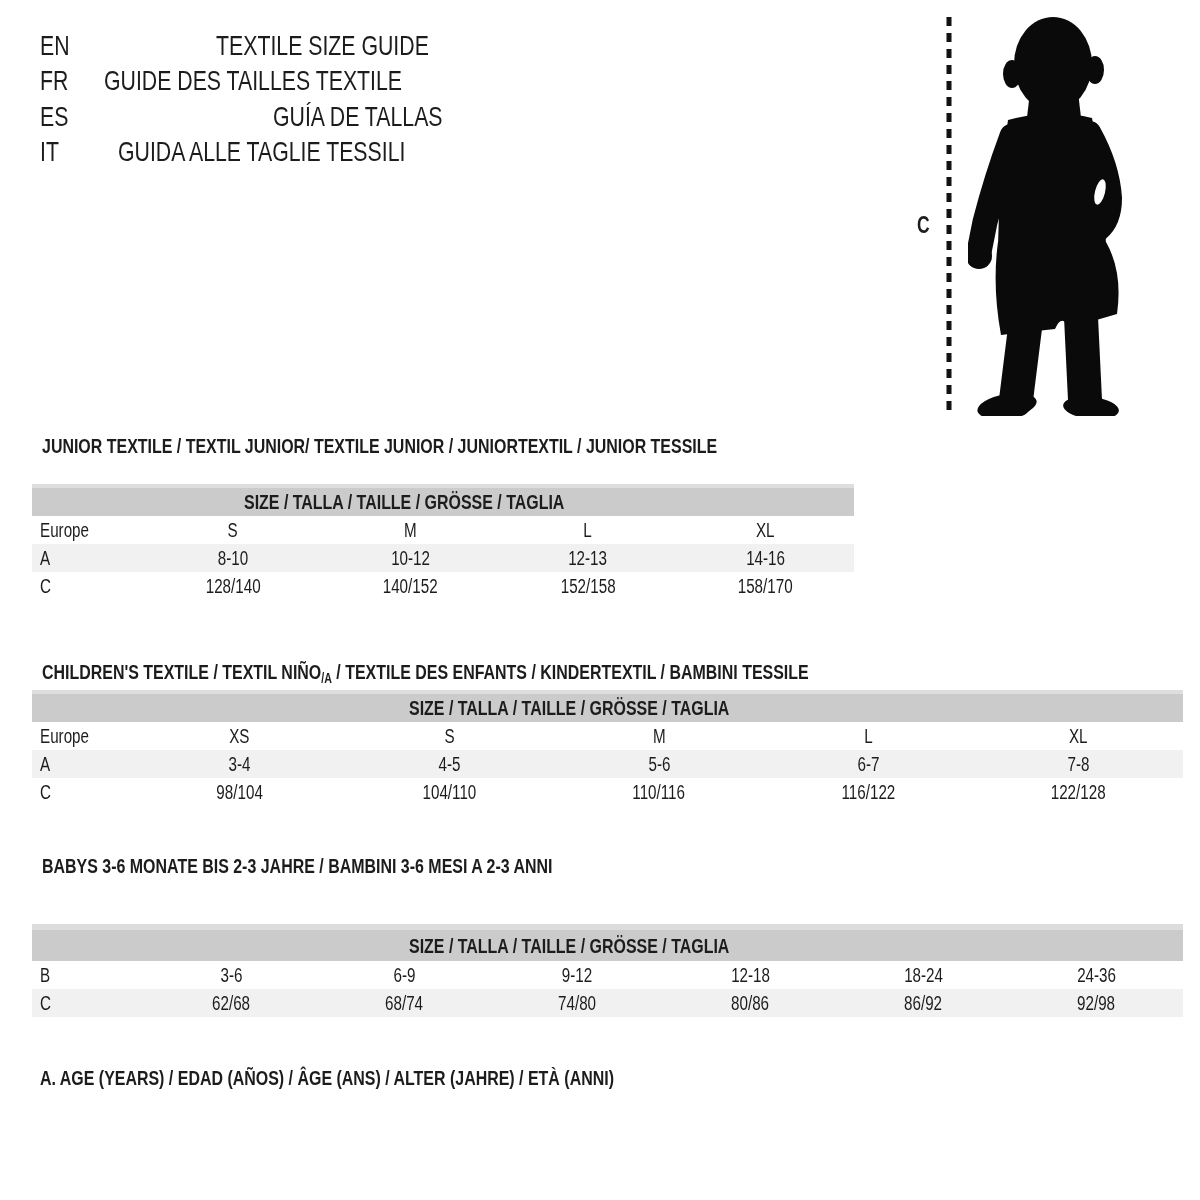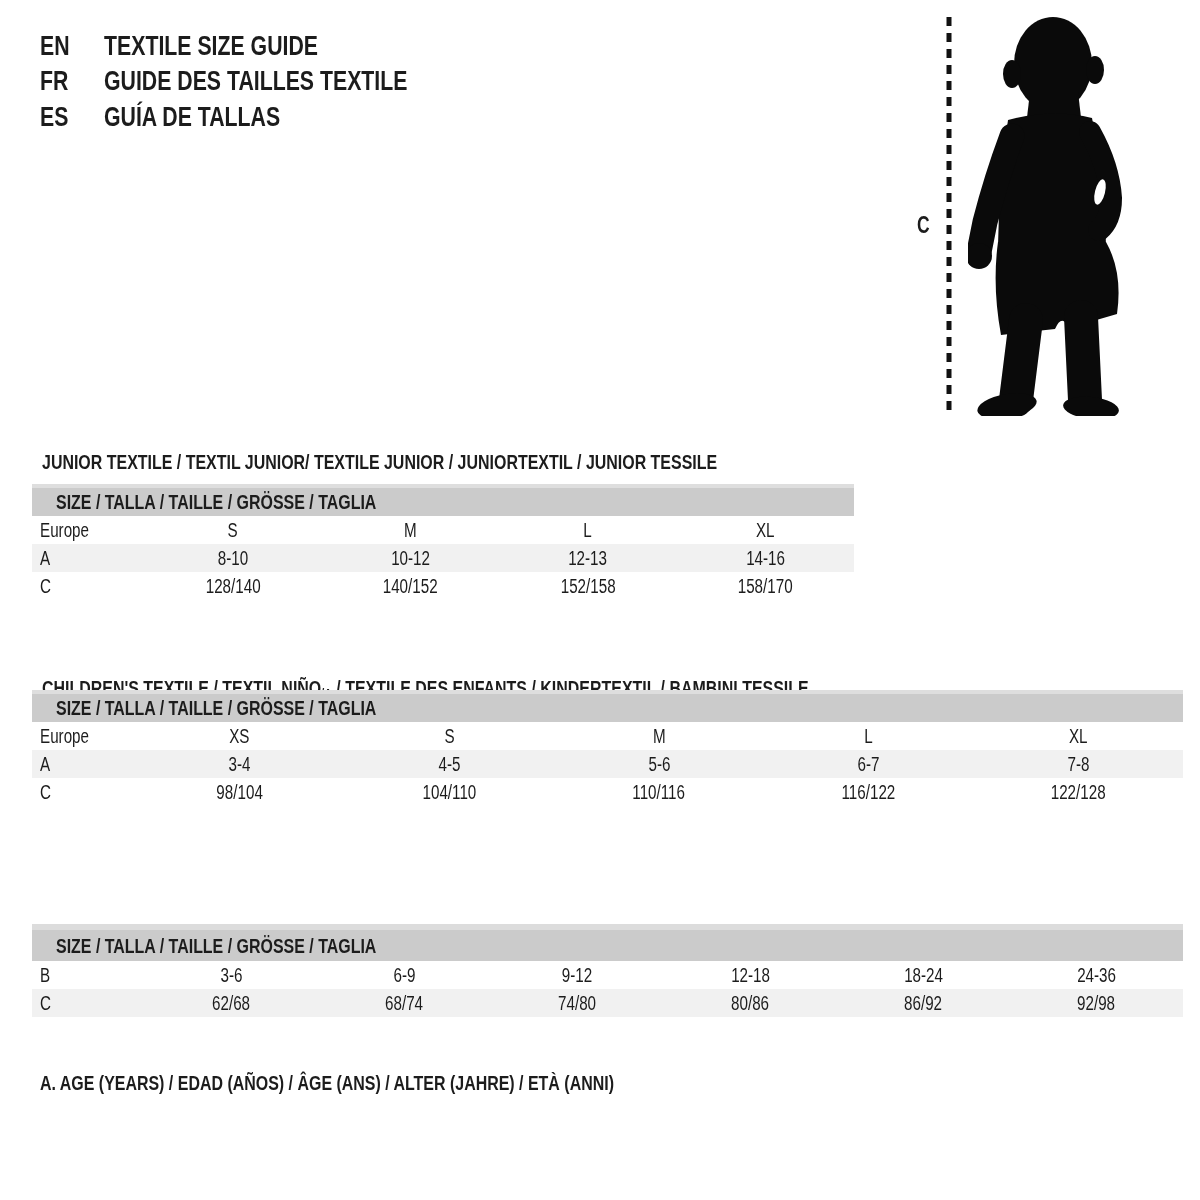--- a/index.html
+++ b/index.html
@@ -7,70 +7,74 @@
   #canvas {
     position:relative; width:1200px; height:1200px; background:#ffffff;
     font-family:"Liberation Sans","DejaVu Sans",sans-serif; color:#1c1c1c; overflow:hidden;
   }
   
   .cd { display:inline-block; white-space:nowrap; transform:scaleX(.76); transform-origin:50% 50%; }
   .cd.l { transform-origin:0 50%; }
 
   
   .lang-block { position:absolute; left:40px; top:28px; }
-  .lang-row { display:flex; height:35.5px; align-items:center; font-size:28px; font-weight:700; }
+  .lang-row { display:flex; height:35.5px; align-items:center; font-size:28px; font-weight:400;justify-content:space-between; }
   .lang-code { width:64px; flex:0 0 64px; }
 
   
   .figure { position:absolute; left:905px; top:14px; width:280px; height:410px; }
   .dash-line { position:absolute; left:41px; top:3px; }
   .c-label { position:absolute; left:12px; top:198px; font-size:23px; font-weight:700; }
   .baby { position:absolute; left:63px; top:0; }
 
   
-  .sec-title { position:absolute; left:42px; font-size:21px; font-weight:700;margin-top:16px; }
+  .sec-title { position:absolute; left:42px; font-size:21px; font-weight:700; }
   #junior-title   { top:434px; }
   #children-title { top:660px; }
   #babies-title   { top:848px; line-height:36px; }
   .sub { font-size:14px; vertical-align:-4px; }
 
   
   .tbl { position:absolute; border-collapse:collapse; table-layout:fixed; }
   #junior-table   { left:32px; top:484px; width:822px; }
   #children-table { left:32px; top:690px; width:1151px; }
   #babies-table   { left:32px; top:924px; width:1151px; }
   .tbl th.bar { background:#cbcbcb; border-top:4px solid #dedede; height:30px;
-                text-align:left; font-size:21px; font-weight:700; padding:0 0 0 24px; }
+                text-align:center; font-size:21px; font-weight:700; padding:0 0 0 24px; }
   #babies-table th.bar { border-top:6px solid #dcdcdc; height:34px; }
   .tbl td { height:28px; text-align:center; font-size:20px; font-weight:400; padding:0; }
   .tbl td.lbl { text-align:left; padding-left:8px; }
   .tbl tr.g td { background:#f1f1f1; }
   col.first-j { width:112px; } col.first-c { width:103px; } col.first-b { width:113px; }
 
   
   .legend { position:absolute; left:40px; top:1066px; font-size:21px; font-weight:700; }
-  .legend-line { height:33.5px; display:flex; align-items:center; }
+  .legend-line { height:33.5px; display:flex; align-items:flex-start; }
 </style>
 </head>
 <body>
 
 <div id="canvas">
 
   <div class="lang-block">
     <div class="lang-row">
       <span class="lang-code"><span class="cd l">EN</span></span>
       <span class="cd l">TEXTILE SIZE GUIDE</span>
     </div>
     <div class="lang-row">
       <span class="lang-code"><span class="cd l">FR</span></span>
       <span class="cd l">GUIDE DES TAILLES TEXTILE</span>
     </div>
     <div class="lang-row">
       <span class="lang-code"><span class="cd l">ES</span></span>
       <span class="cd l">GUÍA DE TALLAS</span>
+    </div>
+    <div class="lang-row">
+      <span class="lang-code"><span class="cd l">IT</span></span>
+      <span class="cd l">GUIDA ALLE TAGLIE TESSILI</span>
     </div>
   </div>
 
   <div class="figure">
     <svg class="dash-line" width="6" height="400" viewBox="0 0 6 400" aria-hidden="true">
       <line x1="3" y1="0" x2="3" y2="400" stroke="#111111" stroke-width="5" stroke-dasharray="9 7"></line>
     </svg>
     <span class="c-label"><span class="cd l">C</span></span>
     <svg class="baby" width="164" height="402" viewBox="0 0 164 402" aria-hidden="true">
       <g fill="#0a0a0a" stroke="none">
@@ -172,20 +176,21 @@
         <td><span class="cd">98/104</span></td>
         <td><span class="cd">104/110</span></td>
         <td><span class="cd">110/116</span></td>
         <td><span class="cd">116/122</span></td>
         <td><span class="cd">122/128</span></td>
       </tr>
     </tbody>
   </table>
 
   <div class="sec-title" id="babies-title">
+    <div><span class="cd l">BABYS 3-6 MONATE BIS 2-3 JAHRE / BAMBINI 3-6 MESI A 2-3 ANNI</span></div>
   </div>
   <table class="tbl" id="babies-table">
     <colgroup>
         <col class="first-b">
         <col>
         <col>
         <col>
         <col>
         <col>
         <col>

